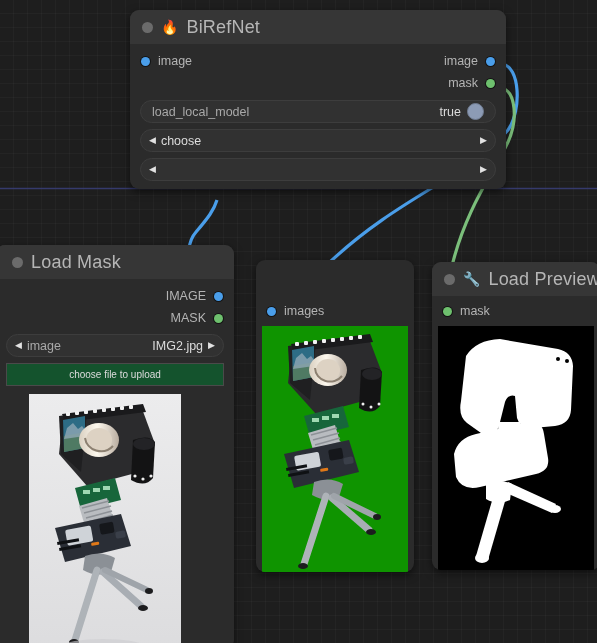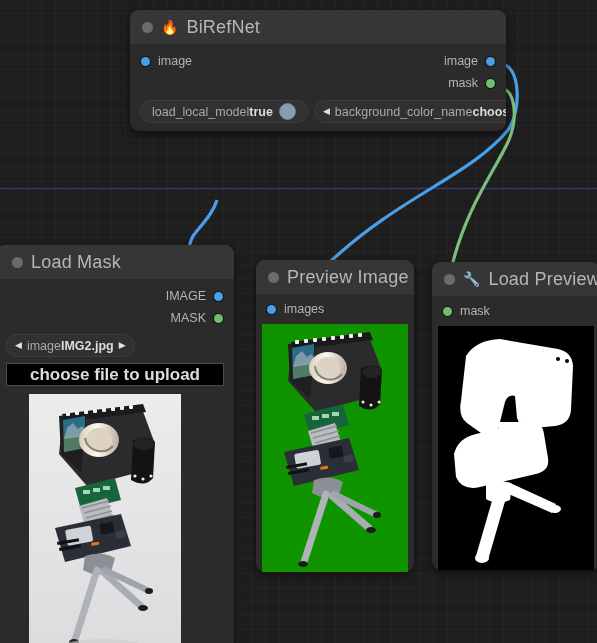--- a/index.html
+++ b/index.html
@@ -47,41 +47,41 @@
   }
   .slot-row.out{justify-content:flex-end;}
   .dot{width:9px;height:9px;border-radius:50%;flex:0 0 auto;
        box-shadow:0 0 0 1px rgba(0,0,0,.55);}
   .dot.blue{background:#4a9eea;}
   .dot.green{background:#6ec06e;}
   .slot-label{color:#b4b4b4;font-size:12.5px;}
   .slot-row.in .slot-label{margin-left:8px;}
   .slot-row.out .slot-label{margin-right:8px;}
   
-  .widgets{padding:2px 10px 0;display:flex;flex-direction:row;gap:6px;}
+  .widgets{padding:2px 10px 0;display:flex;flex-direction:column;gap:6px;}
   .widget{
     height:23px;border-radius:12px;background:#313131;
     border:1px solid #3d3d3d;
     display:flex;align-items:center;justify-content:space-between;
     padding:0 11px;box-sizing:border-box;
   }
   .w-name{color:#a9a9a9;font-size:12.5px;white-space:nowrap;}
-  .w-val{color:#dcdcdc;font-size:12.5px;white-space:nowrap;font-weight:bold;}
+  .w-val{color:#dcdcdc;font-size:12.5px;white-space:nowrap;}
   .arrow{color:#e2e2e2;font-size:9px;line-height:1;flex:0 0 auto;}
   .arrow.l{margin-right:5px;}
   .arrow.r{margin-left:5px;}
   .w-mid{flex:1;display:flex;align-items:center;justify-content:space-between;overflow:hidden;}
   .toggle{
     width:15px;height:15px;border-radius:50%;background:#8c9bb5;
     margin-left:6px;flex:0 0 auto;border:1px solid #6f7b90;
   }
   .btn-widget{
-    margin:6px 10px 0;height:23px;background:#000000;border:1px solid #4a4a4a;
+    margin:6px 10px 0;height:23px;background:#14532d;border:1px solid #4a4a4a;
     display:flex;align-items:center;justify-content:center;
-    color:#dcdcdc;font-size:17px;box-sizing:border-box;font-weight:bold;
+    color:#dcdcdc;font-size:10px;box-sizing:border-box;
   }
   
   .img-wrap{margin:6px 8px 0;position:relative;overflow:hidden;}
   .img-wrap.green{background:#0f9400;}
   .img-wrap.black{background:#000;}
   .img-wrap.photo{background:#e8e8ea;}
   .scene{position:absolute;inset:0;}
   
   #node-birefnet{left:130px;top:10px;width:376px;}
   #node-loadimage{left:-4px;top:245px;width:238px;height:404px;}
@@ -135,21 +135,20 @@
           <span class="w-name">load_local_model</span>
           <span style="display:flex;align-items:center;">
             <span class="w-val">true</span>
             <span class="toggle"></span>
           </span>
         </div>
 
         <div class="widget" style="padding:0 8px;">
           <span class="arrow l">◀</span>
           <span class="w-mid">
-            <span class="w-name">background_color_name</span>
             <span class="w-val">choose</span>
           </span>
           <span class="arrow r">▶</span>
         </div>
 
         <div class="widget" style="padding:0 8px;">
           <span class="arrow l">◀</span>
           <span class="arrow r">▶</span>
         </div>
 
@@ -264,25 +263,21 @@
               <ellipse cx="114" cy="214" rx="5" ry="3"></ellipse>
               <ellipse cx="120" cy="197" rx="4" ry="3"></ellipse>
             </g>
           <ellipse cx="74" cy="252" rx="40" ry="7" fill="#cdcdd0" opacity=".6"></ellipse>
         </svg>
       </div>
     </div>
   </div>
 
   <div class="node" id="node-preview">
-    <div class="node-title">
-      <span class="collapse-dot"></span>
-      <span class="title-text">Preview Image</span>
-    </div>
-    <div class="node-body" style="padding-top:4px;">
+    <div class="node-body" style="padding-top:4px;margin-top:36px;">
       <div class="slot-row in">
         <span class="dot blue"></span>
         <span class="slot-label">images</span>
       </div>
       <div class="img-wrap green" style="margin:4px 6px 0;width:146px;height:250px;">
         <svg class="scene" viewBox="0 0 146 250" preserveAspectRatio="none">
           <defs>
             <linearGradient id="lensg2" x1="0" y1="0" x2="1" y2="0">
               <stop offset="0" stop-color="#d9cfc0"></stop>
                 <stop offset=".45" stop-color="#fdf8ee"></stop>

